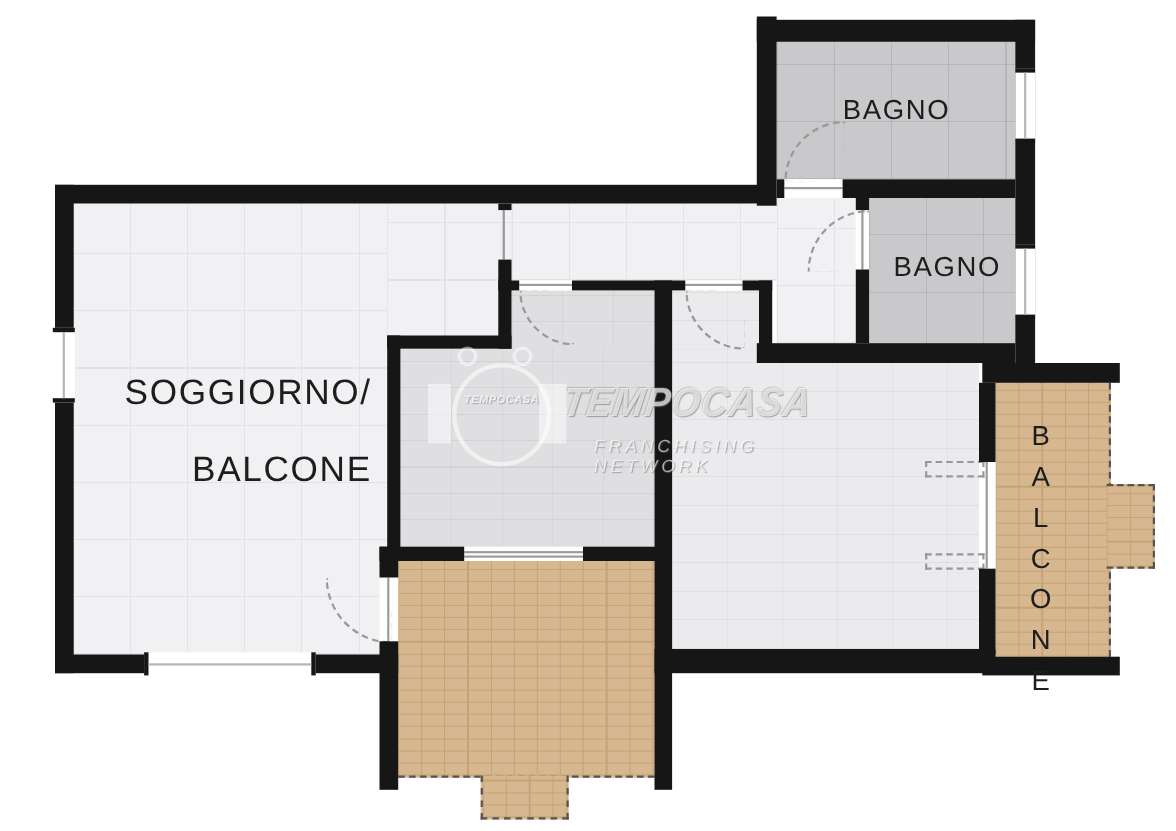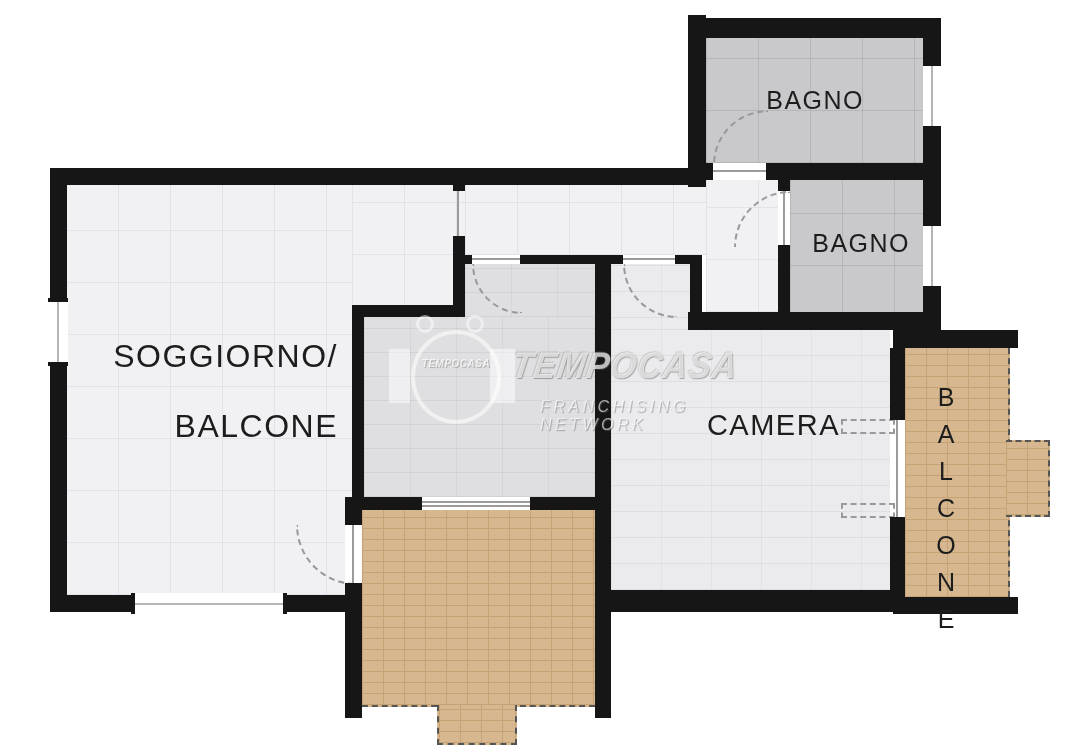--- a/index.html
+++ b/index.html
@@ -147,21 +147,20 @@
 
   <div class="window window-v" style="left:48px;top:298px;width:20px;height:60px;"></div>
   <div class="window window-h" style="left:131px;top:593px;width:148px;height:21px;"></div>
   <div class="window window-v" style="left:923px;top:62px;width:18px;height:60px;"></div>
   <div class="window window-v" style="left:923px;top:222px;width:18px;height:60px;"></div>
 
   <div class="room-label" style="left:88px;top:304px;width:250px;font-size:32px;line-height:35px;">
     <span>SOGGIORNO/</span><br>
     <span>BALCONE</span>
   </div>
-  <div class="room-label" style="left:660px;top:409px;width:180px;font-size:29px;">CAMERA</div>
   <div class="room-label" style="left:744px;top:86px;width:120px;font-size:25px;">BAGNO</div>
   <div class="room-label" style="left:790px;top:229px;width:120px;font-size:25px;">BAGNO</div>
   <div class="room-label vlabel" style="left:931px;top:383px;height:200px;font-size:25px;">BALCONE</div>
 
   <div class="wm" style="left:380px;top:305px;width:330px;height:130px;">
     <div class="wm-bolt" style="left:36px;top:10px;width:12px;height:12px;"></div>
     <div class="wm-bolt" style="left:86px;top:10px;width:12px;height:12px;"></div>
     <div class="wm-bar" style="left:9px;top:44px;width:21px;height:54px;"></div>
     <div class="wm-bar" style="left:110px;top:44px;width:25px;height:54px;"></div>
     <div class="wm-circle" style="left:31px;top:25px;width:82px;height:86px;">

